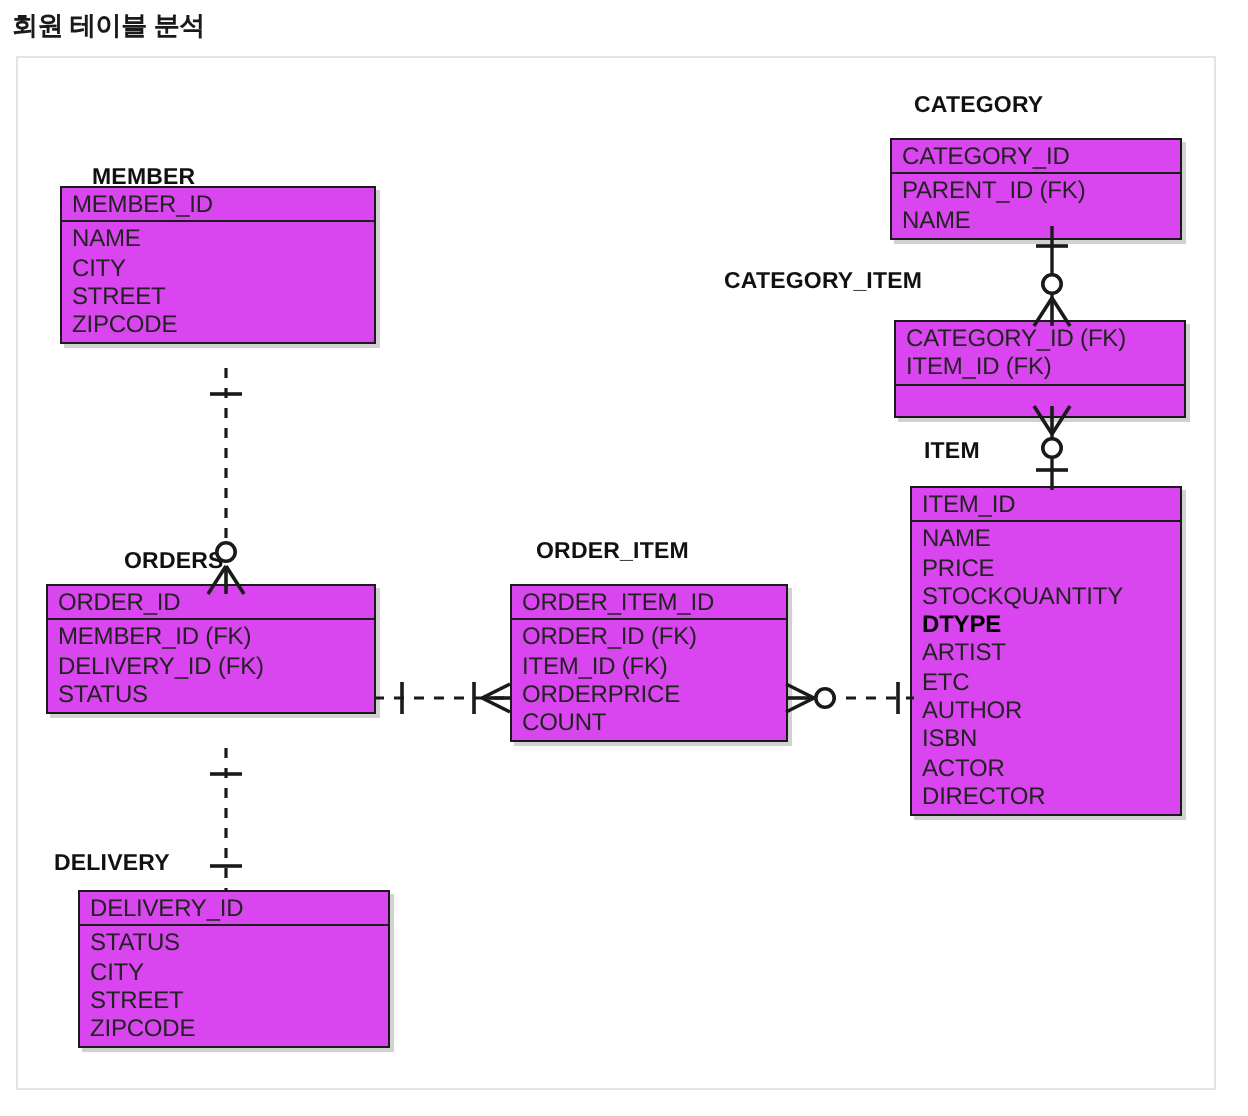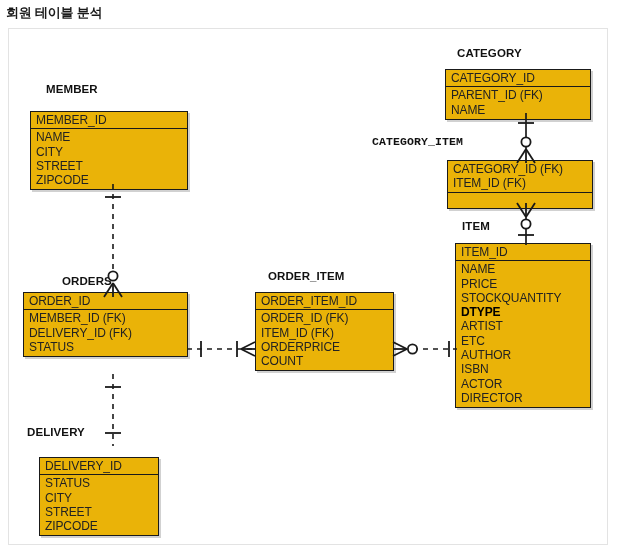--- a/index.html
+++ b/index.html
@@ -29,21 +29,21 @@
     top: 28px;
     width: 600px;
     height: 517px;
     border: 1px solid #e3e3e3;
     background: #ffffff;
     box-sizing: border-box;
   }
   .entity {
     position: absolute;
     box-sizing: border-box;
-    background: #eab308;
+    background: #d946ef;
     border: 1.5px solid #1a1a1a;
     box-shadow: 2px 2px 0 rgba(0,0,0,0.18);
   }
   .entity-title {
     position: absolute;
     font-size: 11.5px;
     font-weight: bold;
     color: #111111;
     white-space: nowrap;
     letter-spacing: 0.1px;
@@ -68,21 +68,21 @@
   .conn svg { display: block; overflow: visible; }
 </style>
 </head>
 <body>
 
 <div id="page-title">회원 테이블 분석</div>
 
 <div id="canvas">
 
   <div class="entity-title" style="left:37px; top:54px;">MEMBER</div>
-  <div class="entity" style="left:21px; top:82px; width:158px;">
+  <div class="entity" style="left:21px; top:64px; width:158px;">
     <div class="key-section">
       <div class="attr">MEMBER_ID</div>
     </div>
     <div class="attr-section">
       <div class="attr">NAME</div>
       <div class="attr">CITY</div>
       <div class="attr">STREET</div>
       <div class="attr">ZIPCODE</div>
     </div>
   </div>
@@ -93,21 +93,21 @@
       <div class="attr">ORDER_ID</div>
     </div>
     <div class="attr-section">
       <div class="attr">MEMBER_ID (FK)</div>
       <div class="attr">DELIVERY_ID (FK)</div>
       <div class="attr">STATUS</div>
     </div>
   </div>
 
   <div class="entity-title" style="left:18px; top:397px;">DELIVERY</div>
-  <div class="entity" style="left:30px; top:416px; width:120px;margin-top:12px;">
+  <div class="entity" style="left:30px; top:416px; width:156px;">
     <div class="key-section">
       <div class="attr">DELIVERY_ID</div>
     </div>
     <div class="attr-section">
       <div class="attr">STATUS</div>
       <div class="attr">CITY</div>
       <div class="attr">STREET</div>
       <div class="attr">ZIPCODE</div>
     </div>
   </div>
@@ -148,21 +148,21 @@
   <div class="entity" style="left:436px; top:40px; width:146px;">
     <div class="key-section">
       <div class="attr">CATEGORY_ID</div>
     </div>
     <div class="attr-section">
       <div class="attr">PARENT_ID (FK)</div>
       <div class="attr">NAME</div>
     </div>
   </div>
 
-  <div class="entity-title" style="left:363px; top:106px;font-family:Liberation Mono, monospace;">CATEGORY_ITEM</div>
+  <div class="entity-title" style="left:353px; top:106px;">CATEGORY_ITEM</div>
   <div class="entity" style="left:438px; top:131px; width:146px;">
     <div class="key-section">
       <div class="attr">CATEGORY_ID (FK)</div>
       <div class="attr">ITEM_ID (FK)</div>
     </div>
     <div class="attr-section empty-section"></div>
   </div>
 
   <div class="conn" style="left:84px; top:155px;">
     <svg width="40" height="115" viewBox="0 0 40 115">

